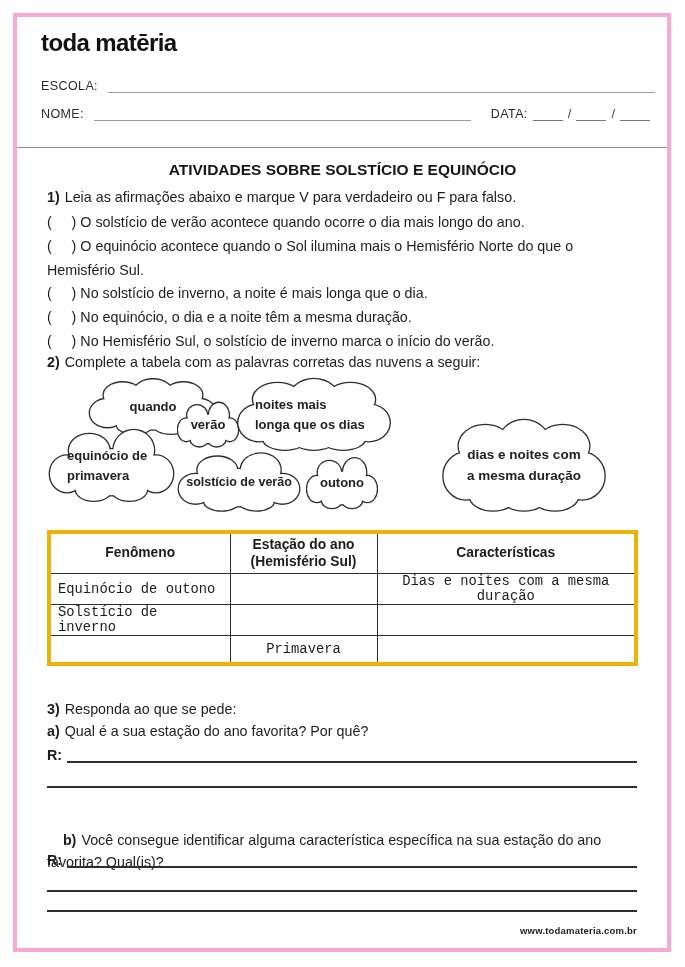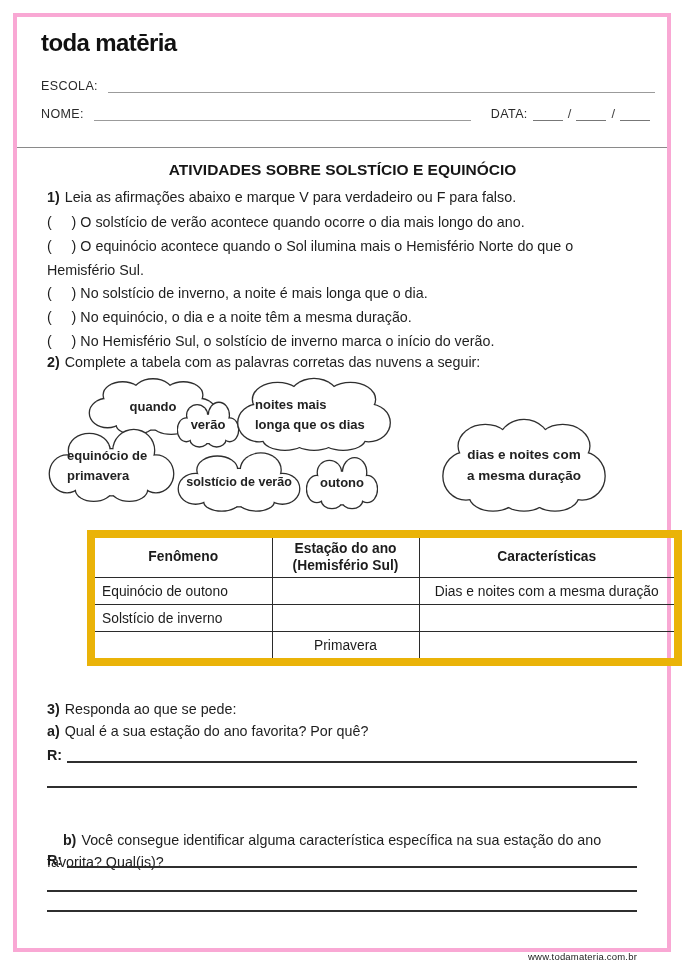--- a/index.html
+++ b/index.html
@@ -29,37 +29,37 @@
   .stmts{position:absolute;left:47px;top:211px;width:600px;font-size:14.3px;}
   .stmt{white-space:pre-wrap;line-height:23.8px;}
   
   .cloud{position:absolute;}
   .cloud svg{position:absolute;left:0;top:0;}
   .cloud-label{position:absolute;left:0;top:0;right:0;bottom:0;display:flex;align-items:center;justify-content:center;
                text-align:center;font-weight:700;font-size:13px;line-height:1.55;white-space:pre-line;color:#222;z-index:2;}
   .cloud-label.left{justify-content:flex-start;text-align:left;padding-left:19px;box-sizing:border-box;}
   
   .tablewrap{position:absolute;left:47px;top:530px;}
-  table{border-collapse:collapse;border:8px solid #eab308;table-layout:fixed;width:587px;margin-left:40px;}
+  table{border-collapse:collapse;border:4px solid #eab308;table-layout:fixed;width:587px;}
   th,td{border:1.6px solid #2b2b2b;font-size:13.8px;color:#1c1c1c;overflow:hidden;}
   th{font-weight:700;text-align:center;white-space:pre-line;line-height:1.22;height:37px;vertical-align:middle;}
-  td{height:26px;vertical-align:middle;padding:0 7px;}
+  td{height:26px;vertical-align:middle;padding:0 7px;font-family:Liberation Mono, monospace;}
   td.c0{text-align:left;}
   td.c1,td.c2{text-align:center;}
   
   .rrow{position:absolute;left:47px;width:590px;display:flex;align-items:flex-end;height:17px;}
   .rrow .rlabel{font-weight:700;font-size:14.3px;line-height:15px;margin-right:5px;}
   .rrow .rline{flex:1;border-bottom:2px solid #2f2f2f;height:14px;}
   .ra{top:746px;}
   .rb{top:851px;}
   .ansline{position:absolute;left:47px;width:590px;height:16px;border-bottom:2px solid #2f2f2f;}
   .la1{top:770px;}
   .lb1{top:874px;}
   .lb2{top:894px;}
-  .footer{position:absolute;right:48px;top:925px;font-size:9.5px;font-weight:400;letter-spacing:.2px;color:#222;margin-top:26px;}
+  .footer{position:absolute;right:48px;top:925px;font-size:9.5px;font-weight:700;letter-spacing:.2px;color:#222;}
 </style>
 </head>
 <body>
 
 <div class="page">
   <div class="frame">
     <div class="logo">toda matēria</div>
 
     <div class="hrow escola">
       <span class="hlabel">ESCOLA:</span>

